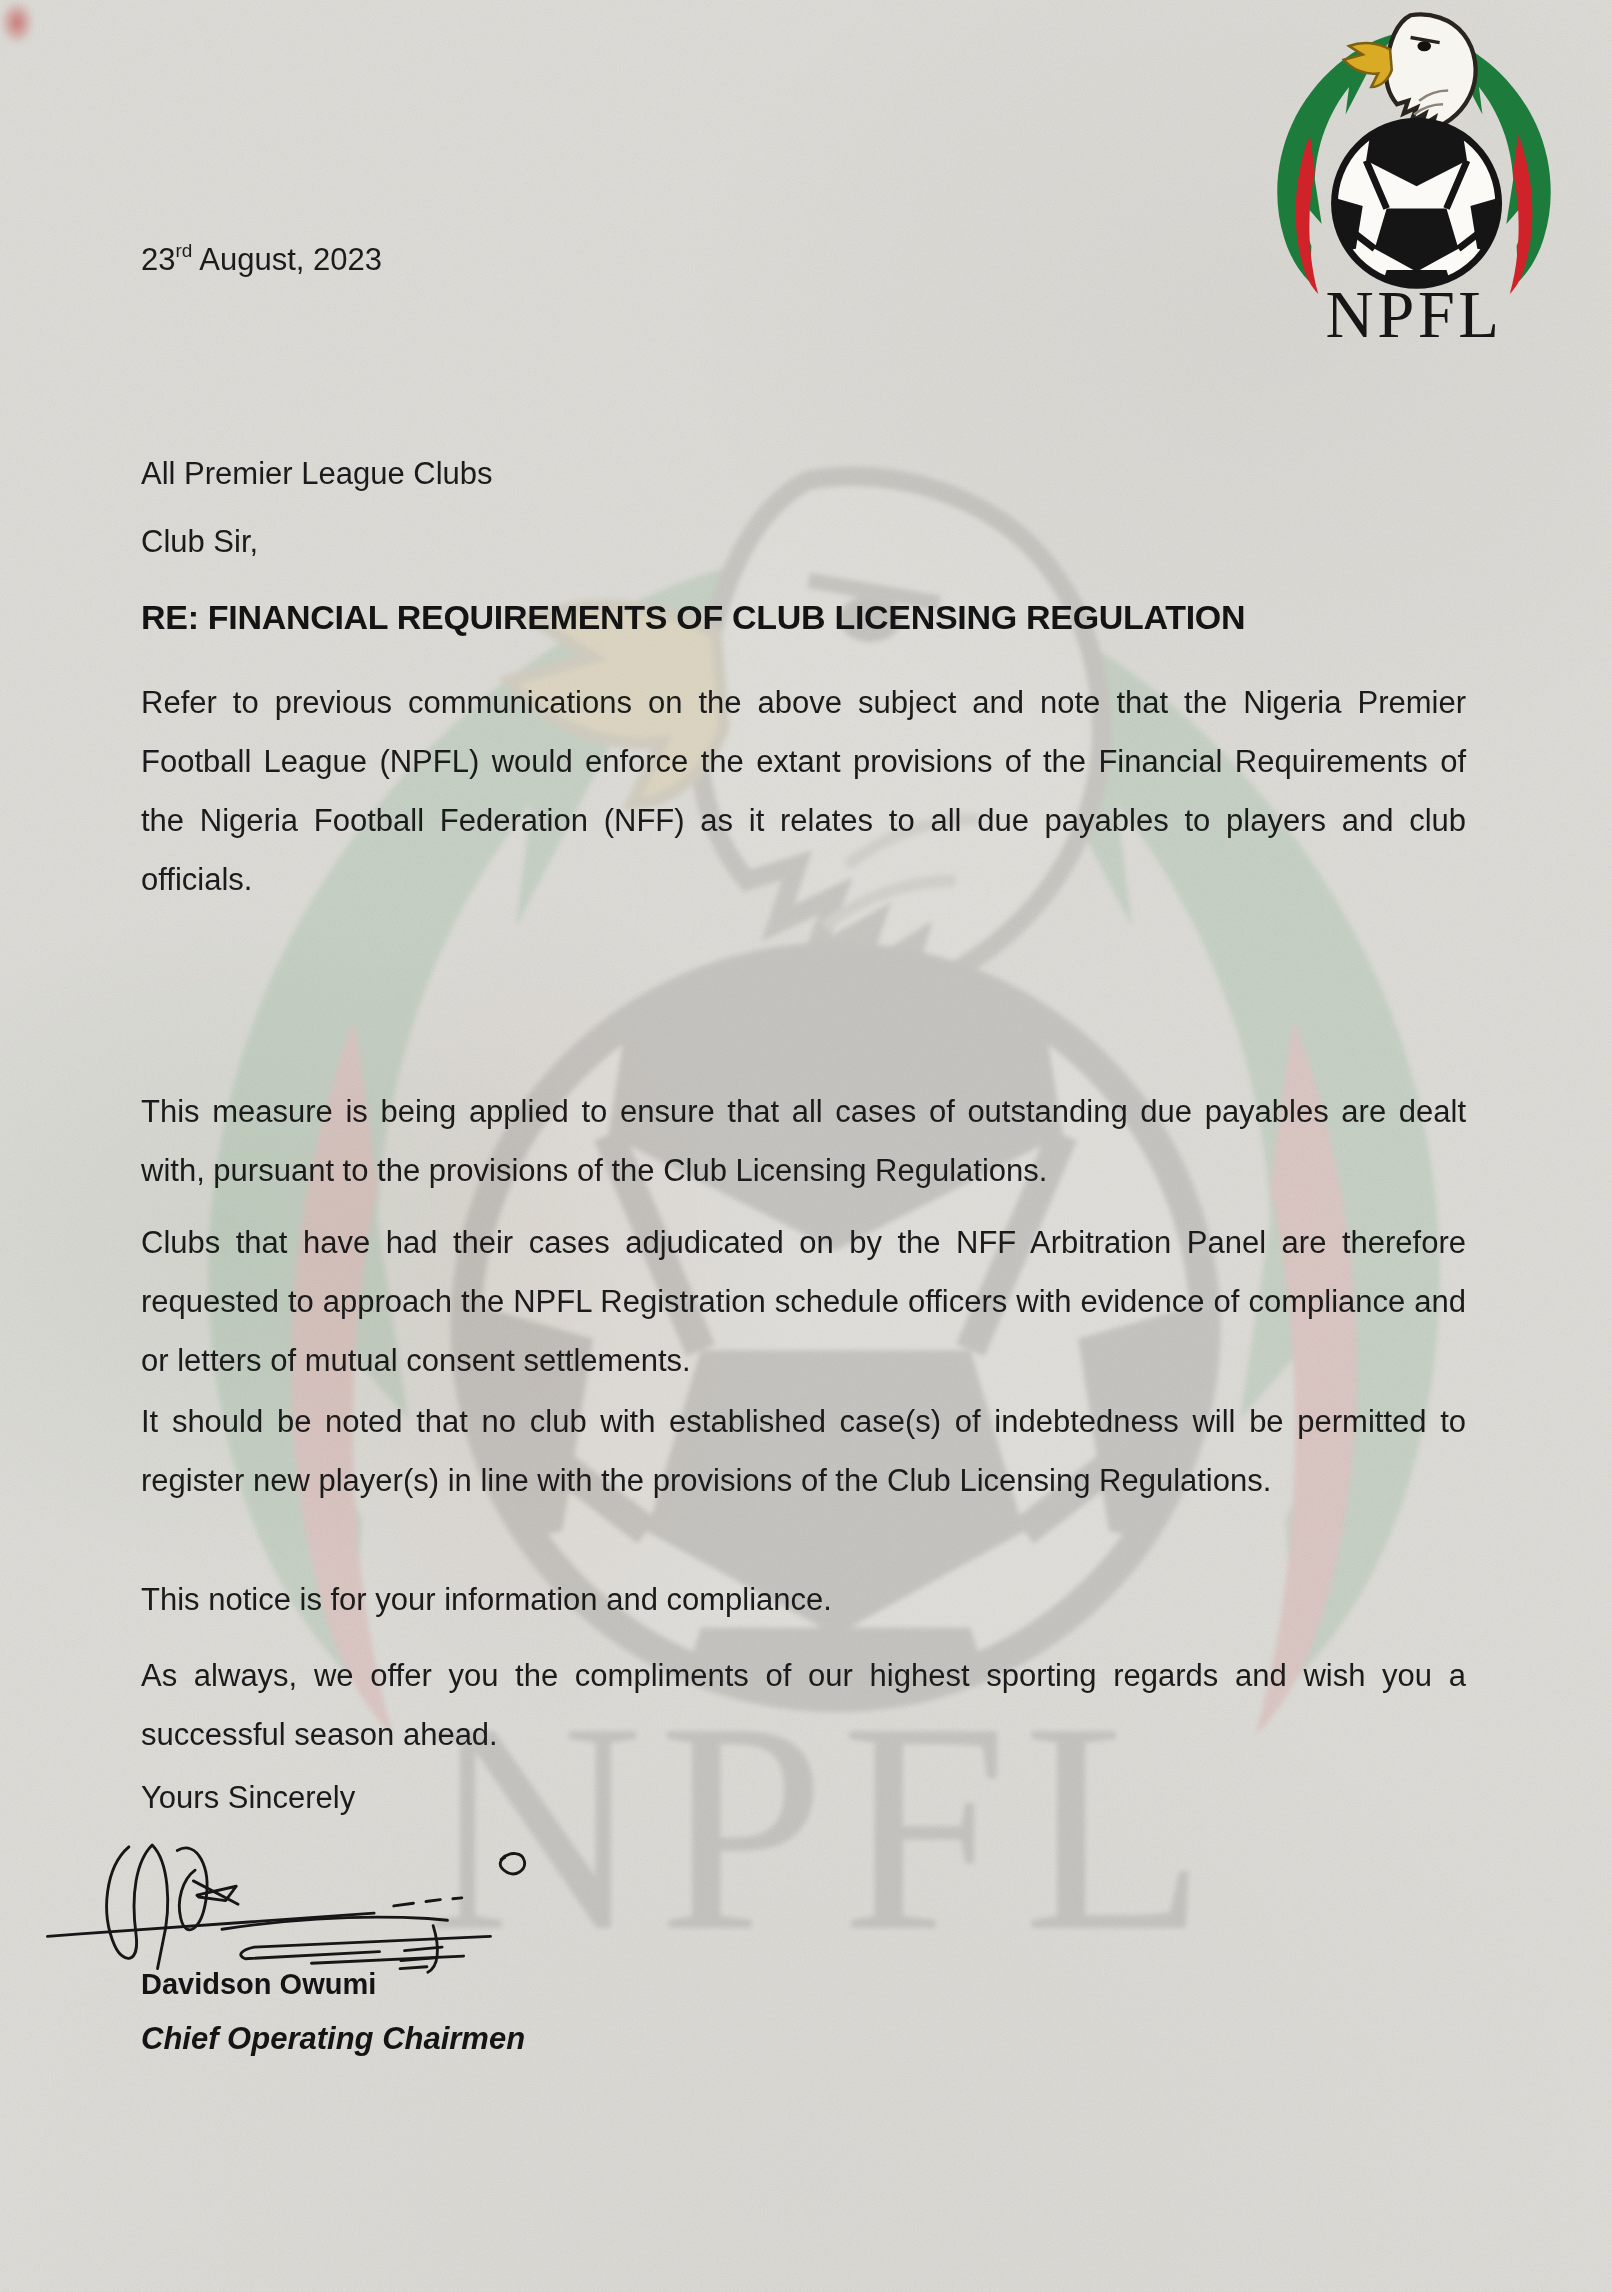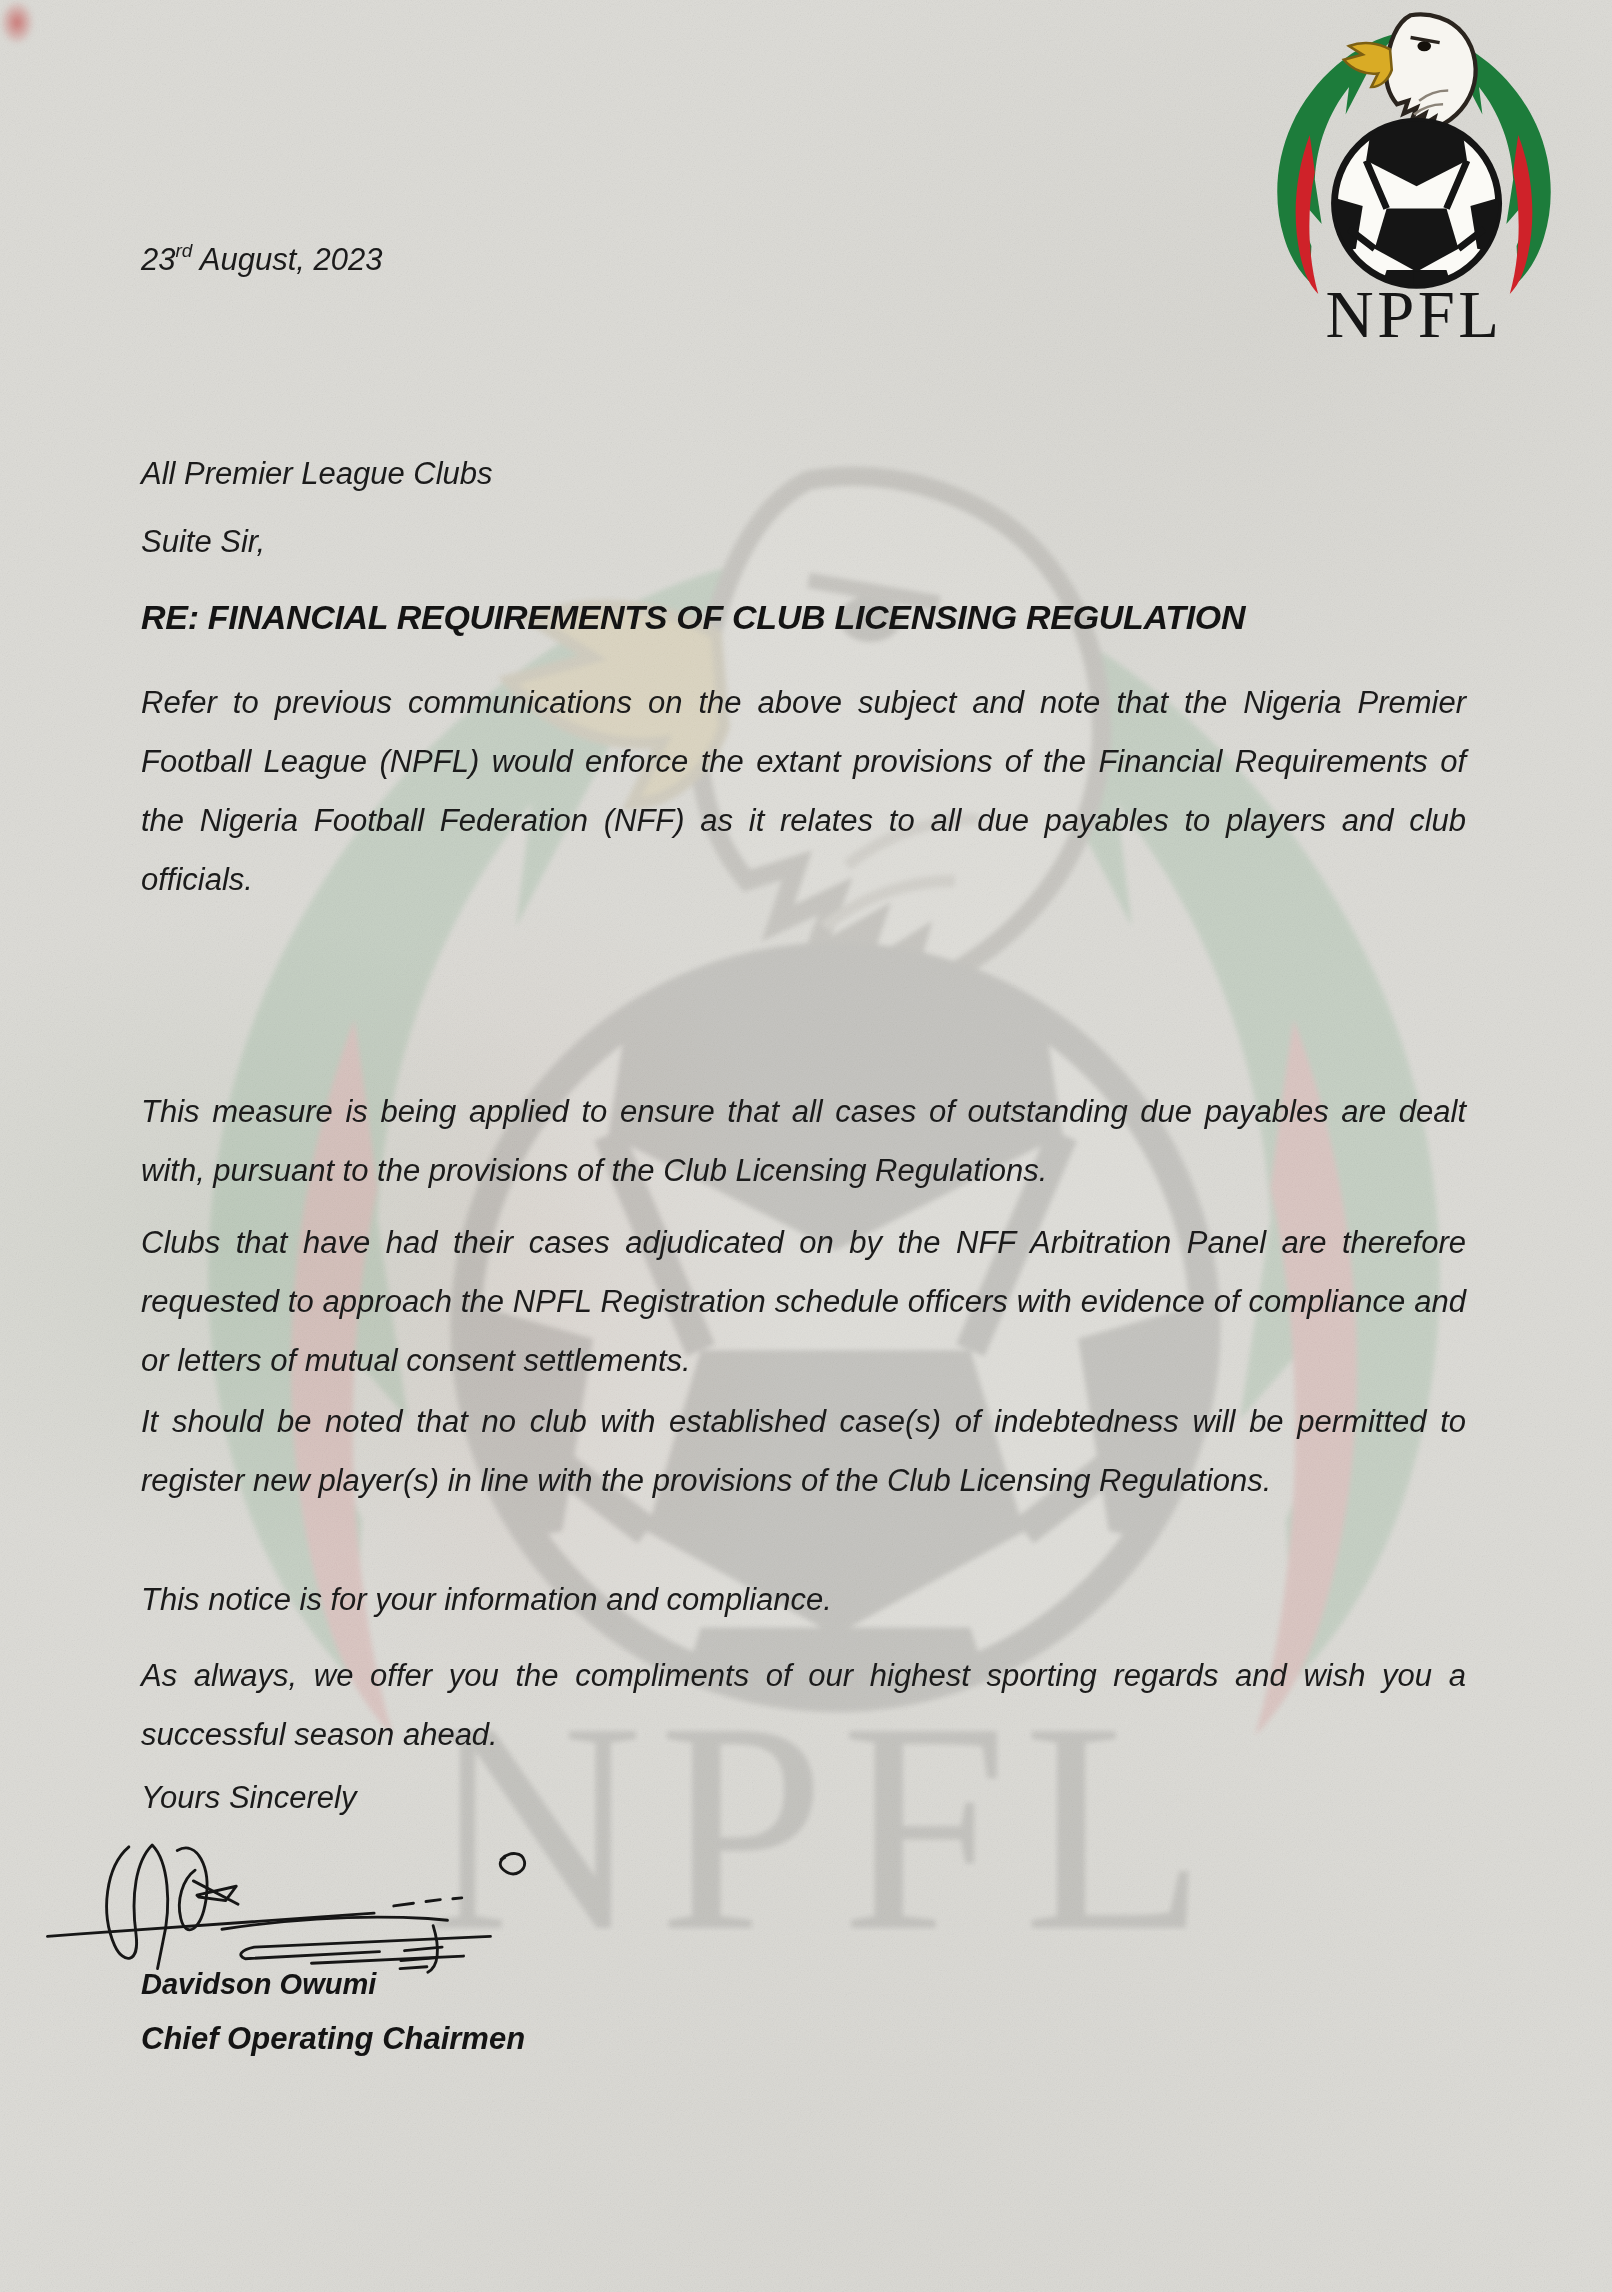--- a/index.html
+++ b/index.html
@@ -21,21 +21,21 @@
   .corner-fleck{
     position:absolute;left:-7.2px;top:-9px;width:48px;height:63px;
     background:radial-gradient(closest-side, rgba(190,40,40,.55), rgba(190,40,40,0) 70%);
     filter:blur(2.7px);
   }
   .crest{position:absolute;left:1243px;top:5.4px;width:342px;height:342px;}
   .crest-watermark{
     position:absolute;left:54px;top:434px;width:1540px;height:1540px;
     opacity:.11;filter:blur(2.7px);pointer-events:none;
   }
-  .abs{position:absolute;left:141px;font-style:italic;}
+  .abs{position:absolute;left:141px;}
   .date{top:233px;font-size:31px;line-height:36px;}
   .date sup{font-size:19px;vertical-align:12.5px;}
   .recipient-1{top:381px;font-size:31px;line-height:36px;font-weight:700;color:#141414;}
   .recipient-2{top:456px;font-size:31px;line-height:36px;}
   .salutation{top:524px;font-size:31px;line-height:36px;}
   .subject{top:599px;font-size:34px;line-height:36px;font-weight:700;letter-spacing:-0.3px;color:#141414;}
   .para{
     width:1325px;font-size:31px;line-height:59px;
     text-align:justify;text-justify:inter-word;margin:0;
   }
@@ -116,21 +116,21 @@
       <use href="#crest"></use>
     </svg>
 
   <svg class="crest" viewBox="0 0 400 400">
       <use href="#crest"></use>
     </svg>
 
   <div class="abs date"><span>23</span><sup>rd</sup><span> August, 2023</span></div>
 
   <div class="abs recipient-2">All Premier League Clubs</div>
-  <div class="abs salutation">Suite Sir,</div>
+  <div class="abs salutation">Club Sir,</div>
   <div class="abs subject">RE: FINANCIAL REQUIREMENTS OF CLUB LICENSING REGULATION</div>
 
   <p class="abs para p1">Refer to previous communications on the above subject and note that the Nigeria Premier Football League (NPFL) would enforce the extant provisions of the Financial Requirements of the Nigeria Football Federation (NFF) as it relates to all due payables to players and club officials.</p>
   <p class="abs para p3">This measure is being applied to ensure that all cases of outstanding due payables are dealt with, pursuant to the provisions of the Club Licensing Regulations.</p>
   <p class="abs para p4">Clubs that have had their cases adjudicated on by the NFF Arbitration Panel are therefore requested to approach the NPFL Registration schedule officers with evidence of compliance and or letters of mutual consent settlements.</p>
   <p class="abs para p5">It should be noted that no club with established case(s) of indebtedness will be permitted to register new player(s) in line with the provisions of the Club Licensing Regulations.</p>
   <p class="abs para p6">This notice is for your information and compliance.</p>
   <p class="abs para p7">As always, we offer you the compliments of our highest sporting regards and wish you a successful season ahead.</p>
 
   <div class="abs closing">Yours Sincerely</div>

